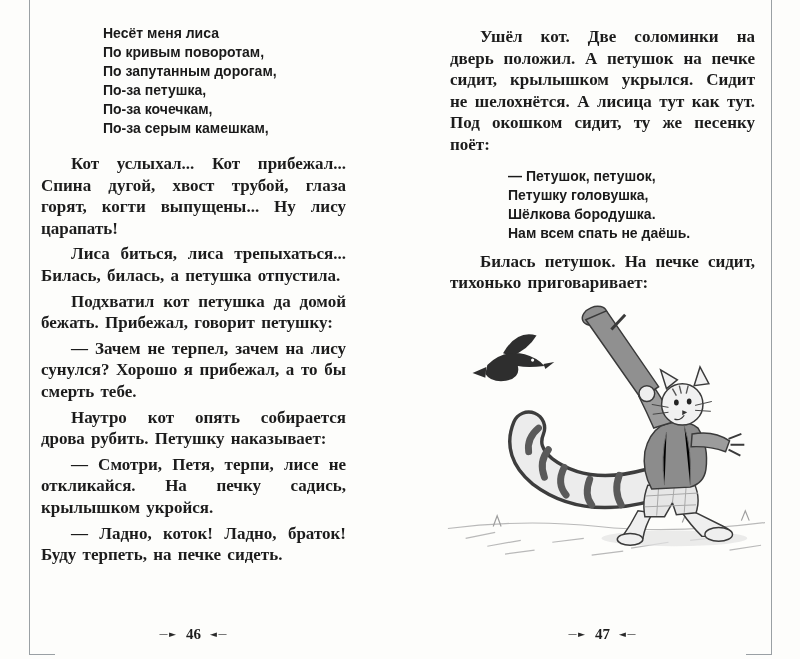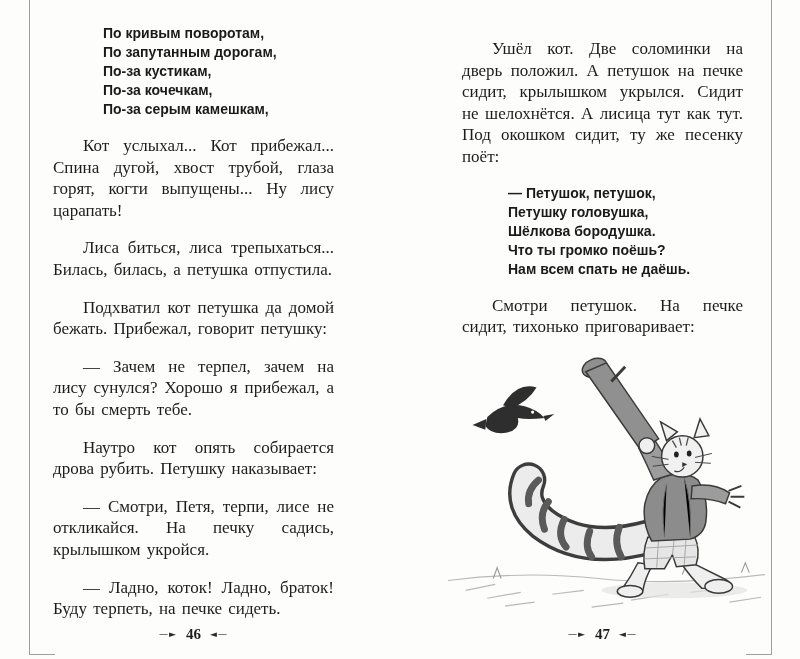--- a/index.html
+++ b/index.html
@@ -12,22 +12,22 @@
   .frame-line.left{left:29px;}
   .frame-line.right{left:771px;}
   .corner-tick{position:absolute;bottom:4px;height:1px;background:#9aa0a4;}
   .corner-tick.left{left:29px;width:26px;}
   .corner-tick.right{right:28px;width:26px;}
 
   .book{display:flex;gap:96px;box-sizing:border-box;height:645px;padding:22px 0 0 37px;}
   .page{position:relative;width:313px;height:100%;}
 
   .para{
-    margin:16px;text-indent:30px;text-align:justify;
-    font-size:17px;line-height:21.6px;word-spacing:2px;
+    margin:4px;text-indent:30px;text-align:justify;
+    font-size:17px;line-height:21.6px;word-spacing:2px;font-weight:bold;
   }
   .poem{
     font-family:"Liberation Sans",sans-serif;font-weight:bold;
     font-size:14px;line-height:19px;color:#1a1a1a;
     margin:2px 0 15px 66px;
   }
   .page-right .poem{margin:11px 0 8px 62px;}
   .poem-line{white-space:nowrap;}
 
   .footer{
@@ -48,23 +48,24 @@
 
 <div class="frame-line left"></div>
 <div class="frame-line right"></div>
 <div class="corner-tick left"></div>
 <div class="corner-tick right"></div>
 
 <div class="book">
 
   <div class="page page-left">
     <div class="poem">
+      <div class="poem-line">Несёт меня лиса</div>
       <div class="poem-line">По кривым поворотам,</div>
       <div class="poem-line">По запутанным дорогам,</div>
-      <div class="poem-line">По-за кустикам,</div>
+      <div class="poem-line">По-за петушка,</div>
       <div class="poem-line">По-за кочечкам,</div>
       <div class="poem-line">По-за серым камешкам,</div>
     </div>
     <p class="para">Кот услыхал... Кот прибежал... Спина дугой, хвост трубой, глаза горят, когти выпущены... Ну лису царапать!</p>
     <p class="para">Лиса биться, лиса трепыхаться... Билась, билась, а петушка отпустила.</p>
     <p class="para">Подхватил кот петушка да домой бежать. Прибежал, говорит петушку:</p>
     <p class="para">— Зачем не терпел, зачем на лису сунулся? Хорошо я прибежал, а то бы смерть тебе.</p>
     <p class="para">Наутро кот опять собирается дрова рубить. Петушку наказывает:</p>
     <p class="para">— Смотри, Петя, терпи, лисе не откликайся. На печку садись, крылышком укройся.</p>
     <p class="para">— Ладно, коток! Ладно, браток! Буду терпеть, на печке сидеть.</p>
@@ -72,24 +73,23 @@
       <span class="deco">—►</span><span class="num">46</span><span class="deco">◄—</span>
     </div>
   </div>
 
   <div class="page page-right">
     <p class="para">Ушёл кот. Две соломинки на дверь положил. А петушок на печке сидит, крылышком укрылся. Сидит не шелохнётся. А лисица тут как тут. Под окошком сидит, ту же песенку поёт:</p>
     <div class="poem">
       <div class="poem-line">— Петушок, петушок,</div>
       <div class="poem-line">Петушку головушка,</div>
       <div class="poem-line">Шёлкова бородушка.</div>
-      <div class="poem-line">Что ты громко поёшь?</div>
       <div class="poem-line">Нам всем спать не даёшь.</div>
     </div>
-    <p class="para">Смотри петушок. На печке сидит, тихонько приговаривает:</p>
+    <p class="para">Билась петушок. На печке сидит, тихонько приговаривает:</p>
 
     <div class="illustration">
       <svg viewBox="0 0 340 262" xmlns="http://www.w3.org/2000/svg">
 
         <g stroke="#b9b9b9" stroke-width="1.2" fill="none">
           <path d="M12 230 Q 90 220 165 228 T 334 224"></path>
           <path d="M30 240 l30 -6 M52 248 l34 -6 M118 244 l32 -4 M198 250 l38 -6 M258 242 l36 -4 M298 252 l32 -5 M70 256 l30 -4 M158 257 l32 -4"></path>
           <path d="M58 228 l4 -11 l4 11 M250 224 l4 -10 l4 10 M310 222 l4 -10 l4 10" stroke="#9e9e9e"></path>
         </g>
         <ellipse cx="242" cy="240" rx="74" ry="8" fill="#e3e3e3" opacity="0.7"></ellipse>

